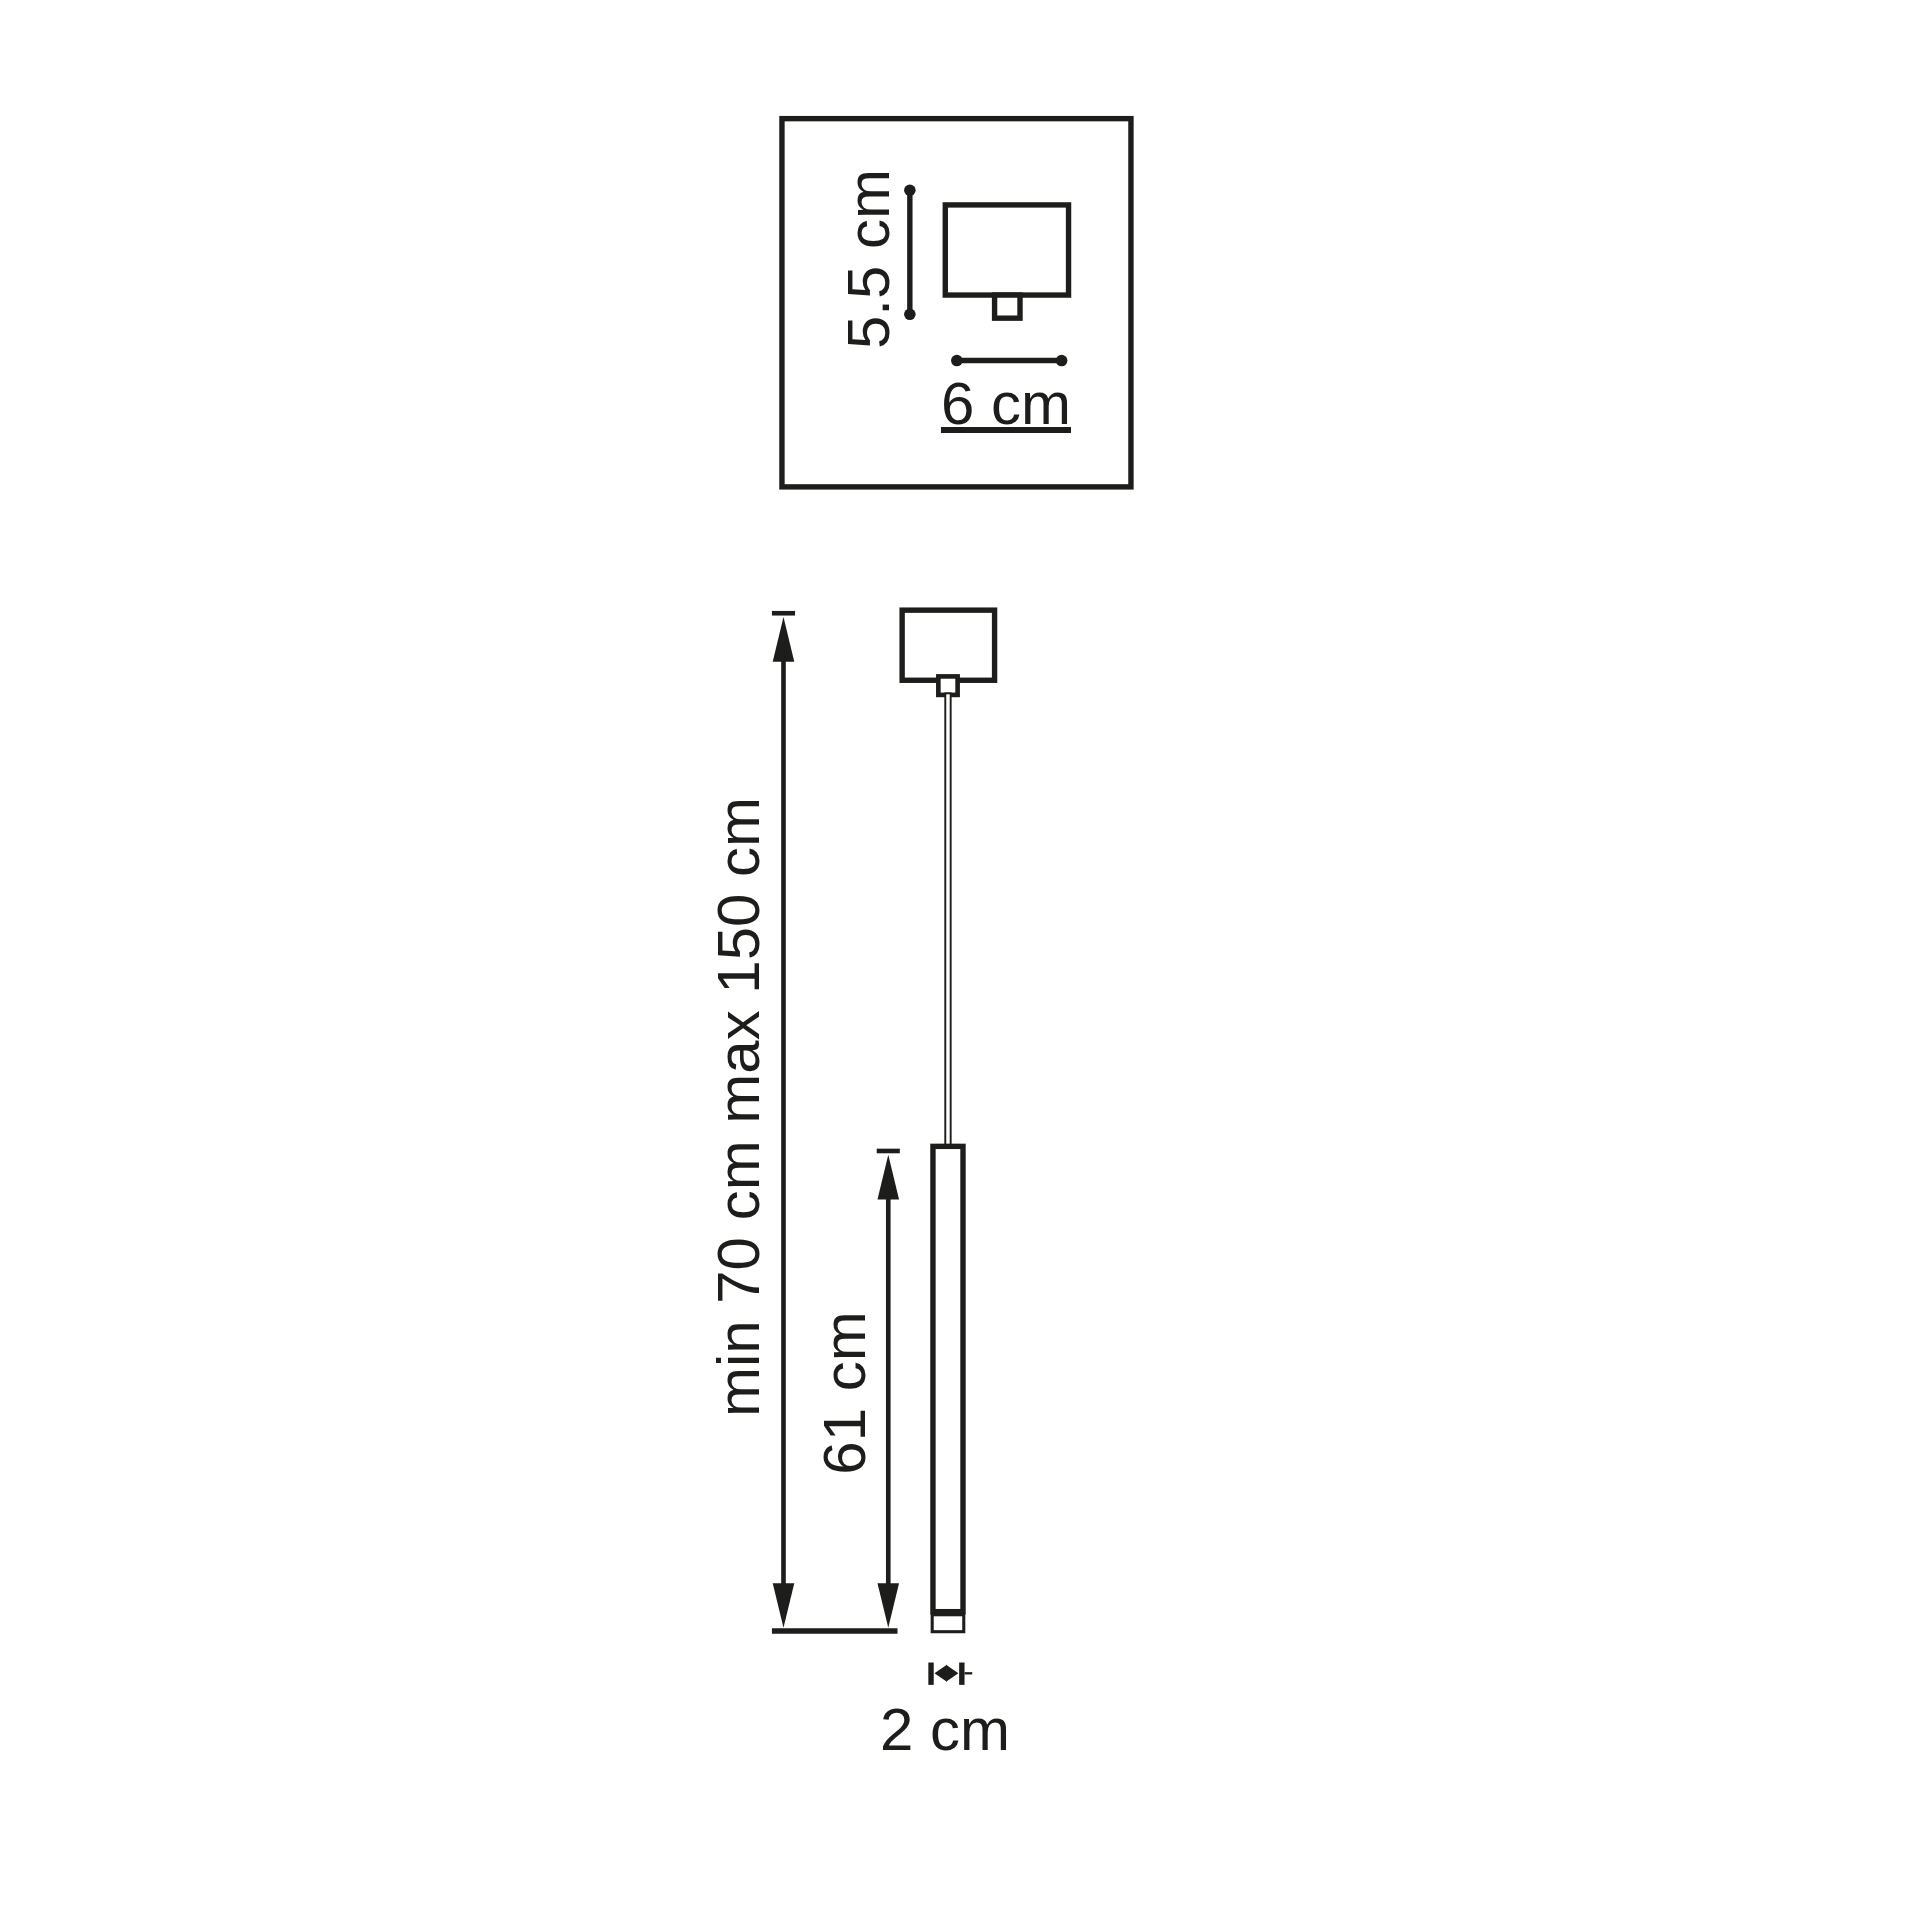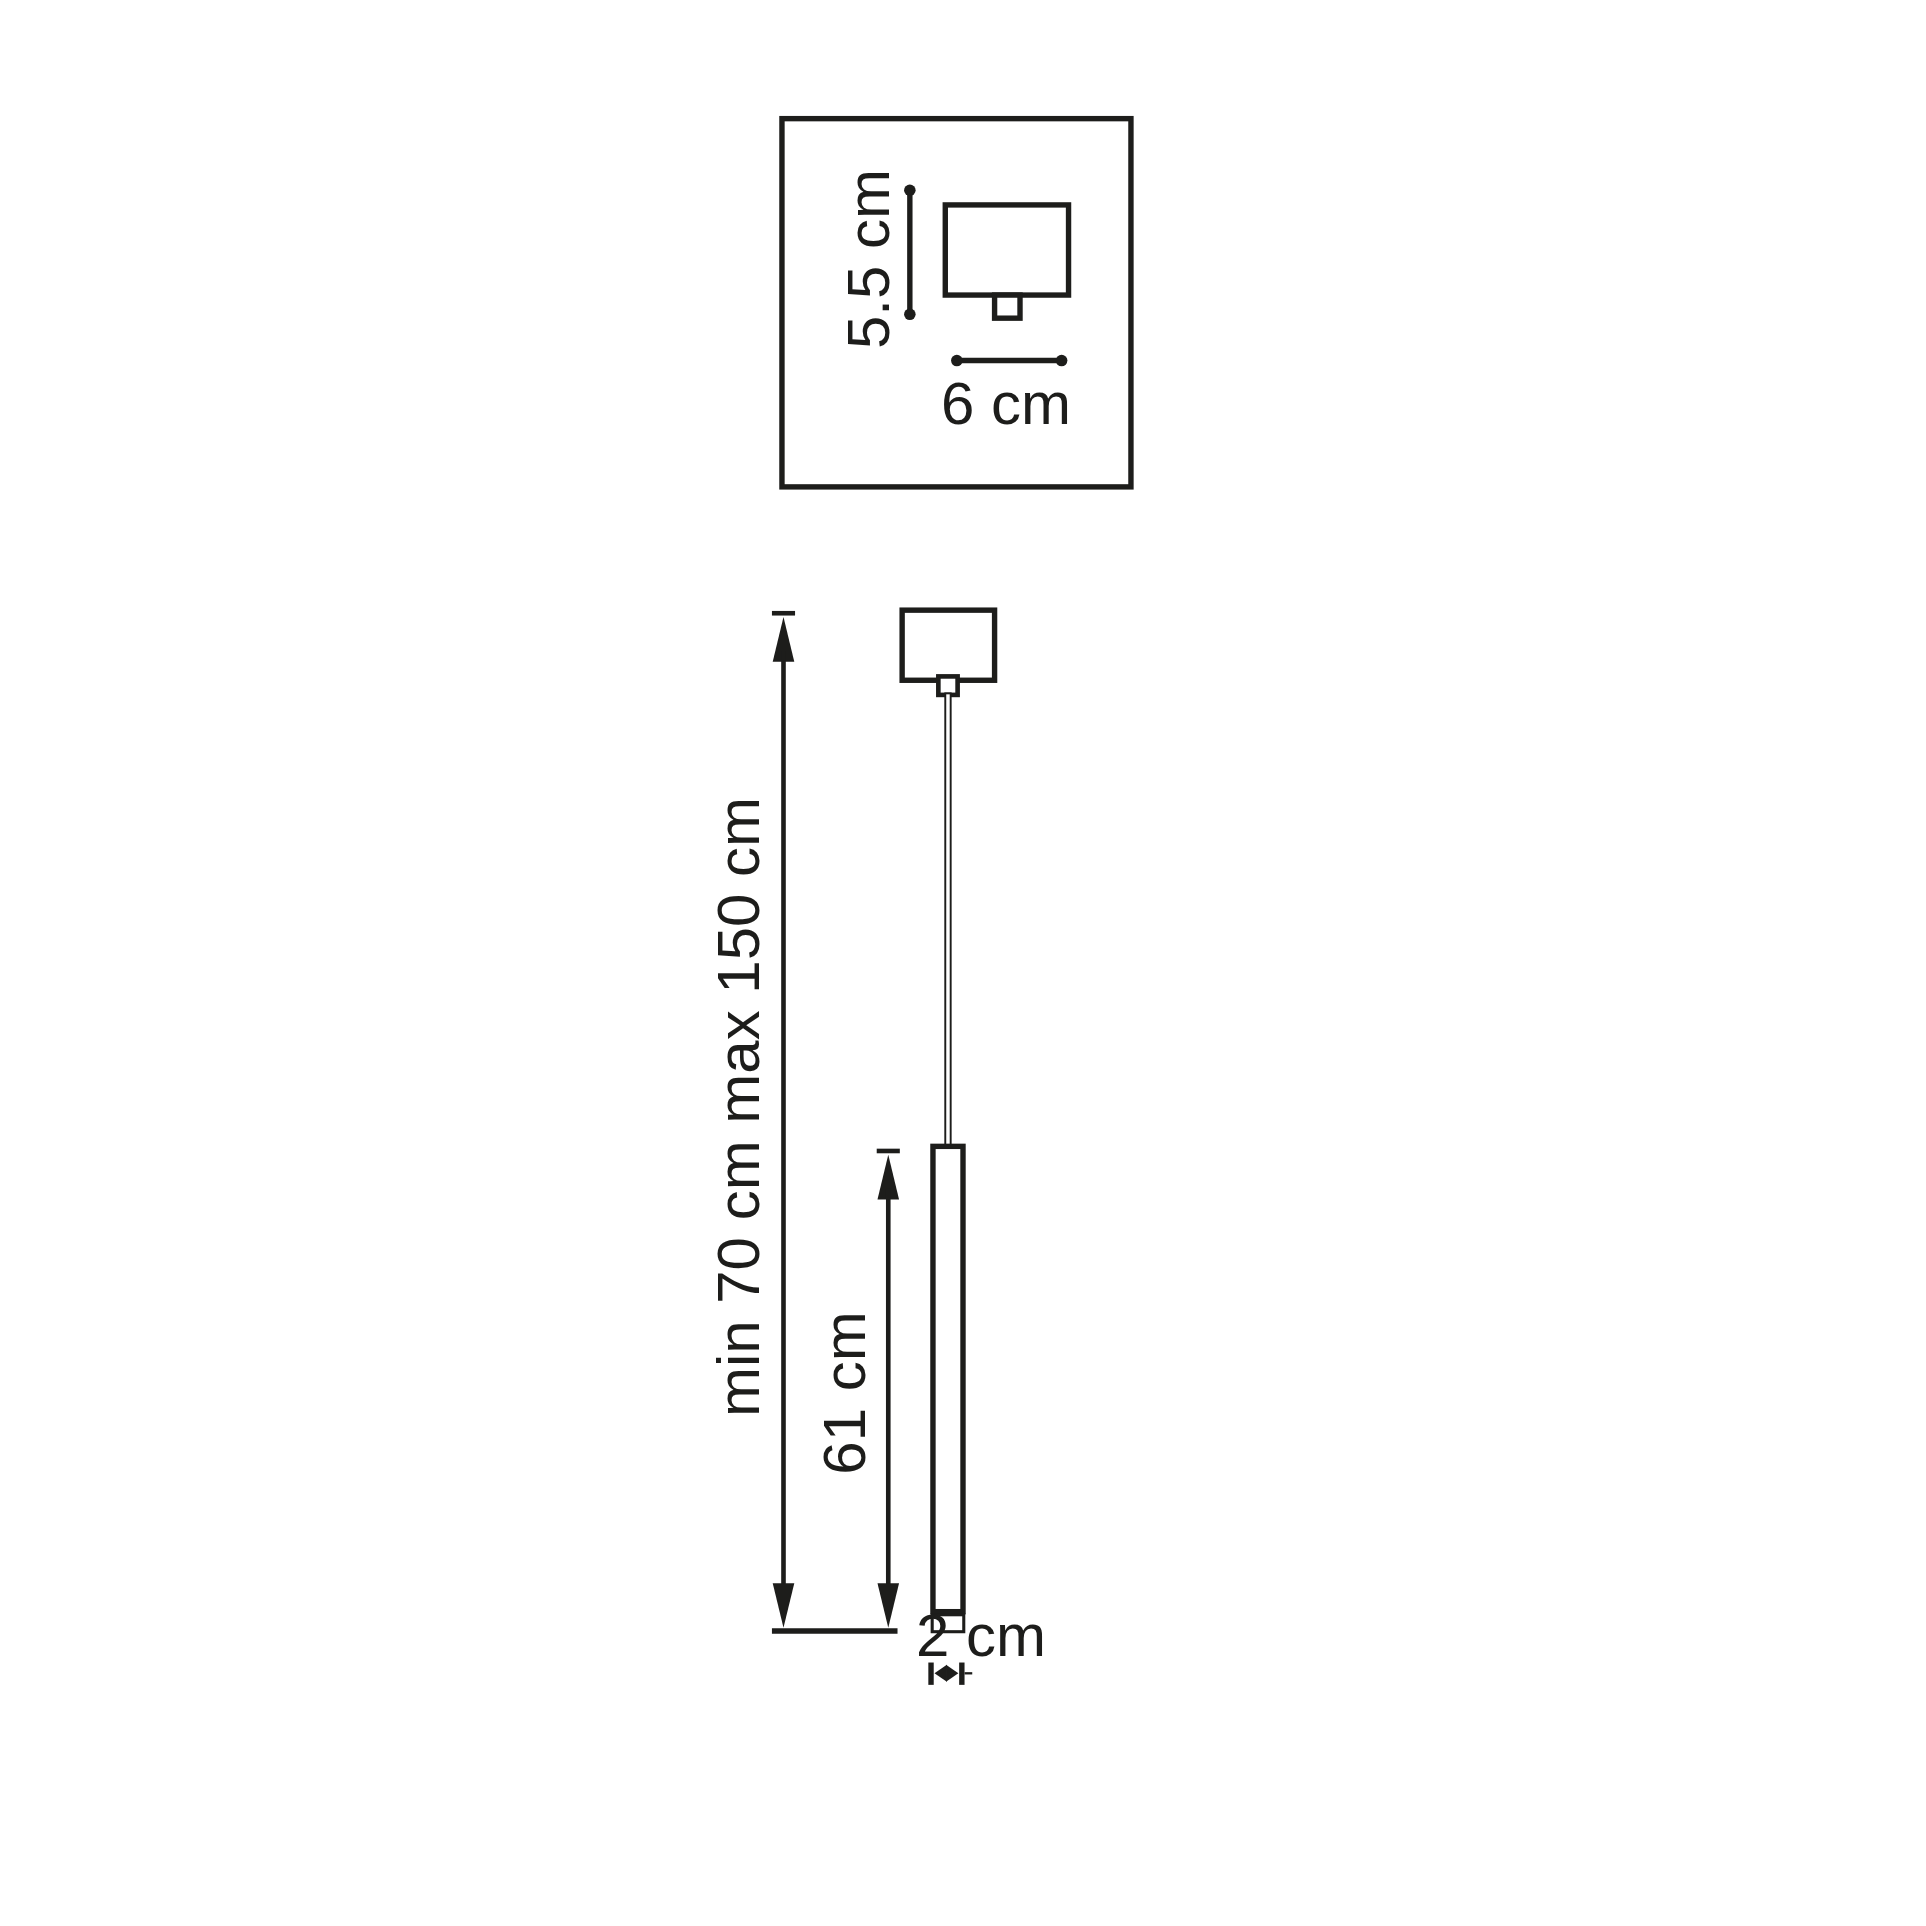--- a/index.html
+++ b/index.html
@@ -107,22 +107,22 @@
         <line class="stroke" x1="1248.5" y1="2158" x2="1248.5" y2="2187" stroke-width="7"></line>
         <polygon class="solid" points="1213,2172 1229,2161 1229,2183"></polygon>
         <polygon class="solid" points="1244,2172 1228,2161 1228,2183"></polygon>
         <line class="stroke" x1="1252" y1="2172" x2="1262" y2="2172" stroke-width="3"></line>
       </g>
     </g>
   </svg>
 
   <div class="dim-label vertical" style="left:869px; top:259px;">5.5 cm</div>
 
-  <div class="dim-label" style="left:1006px; top:404px;">6 cm</div>
+  <div class="dim-label" style="left:1006px; top:404px;text-decoration:underline;">6 cm</div>
 
   <div class="dim-label vertical" style="left:739px; top:1107px;">min 70 cm max 150 cm</div>
 
   <div class="dim-label vertical" style="left:845px; top:1393px;">61 cm</div>
 
-  <div class="dim-label" style="left:945px; top:1636px;margin-left:36px;">2 cm</div>
+  <div class="dim-label" style="left:945px; top:1730px;">2 cm</div>
 
 </div>
 
 
 </body></html>

